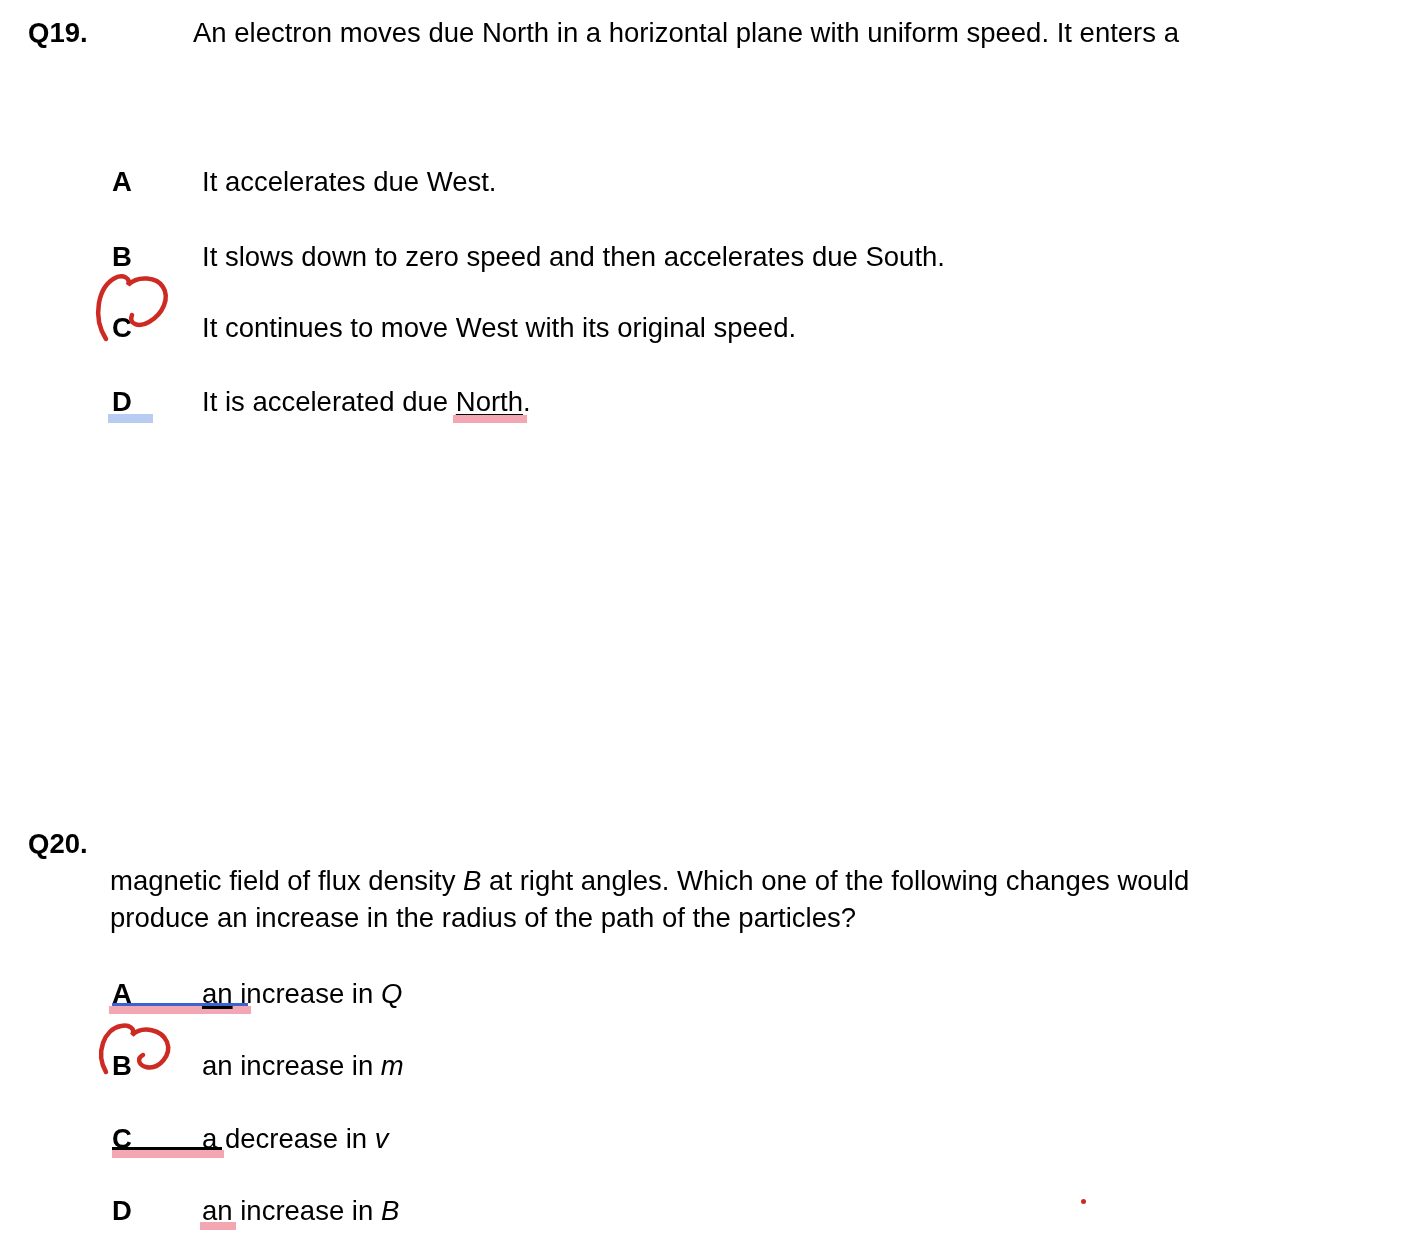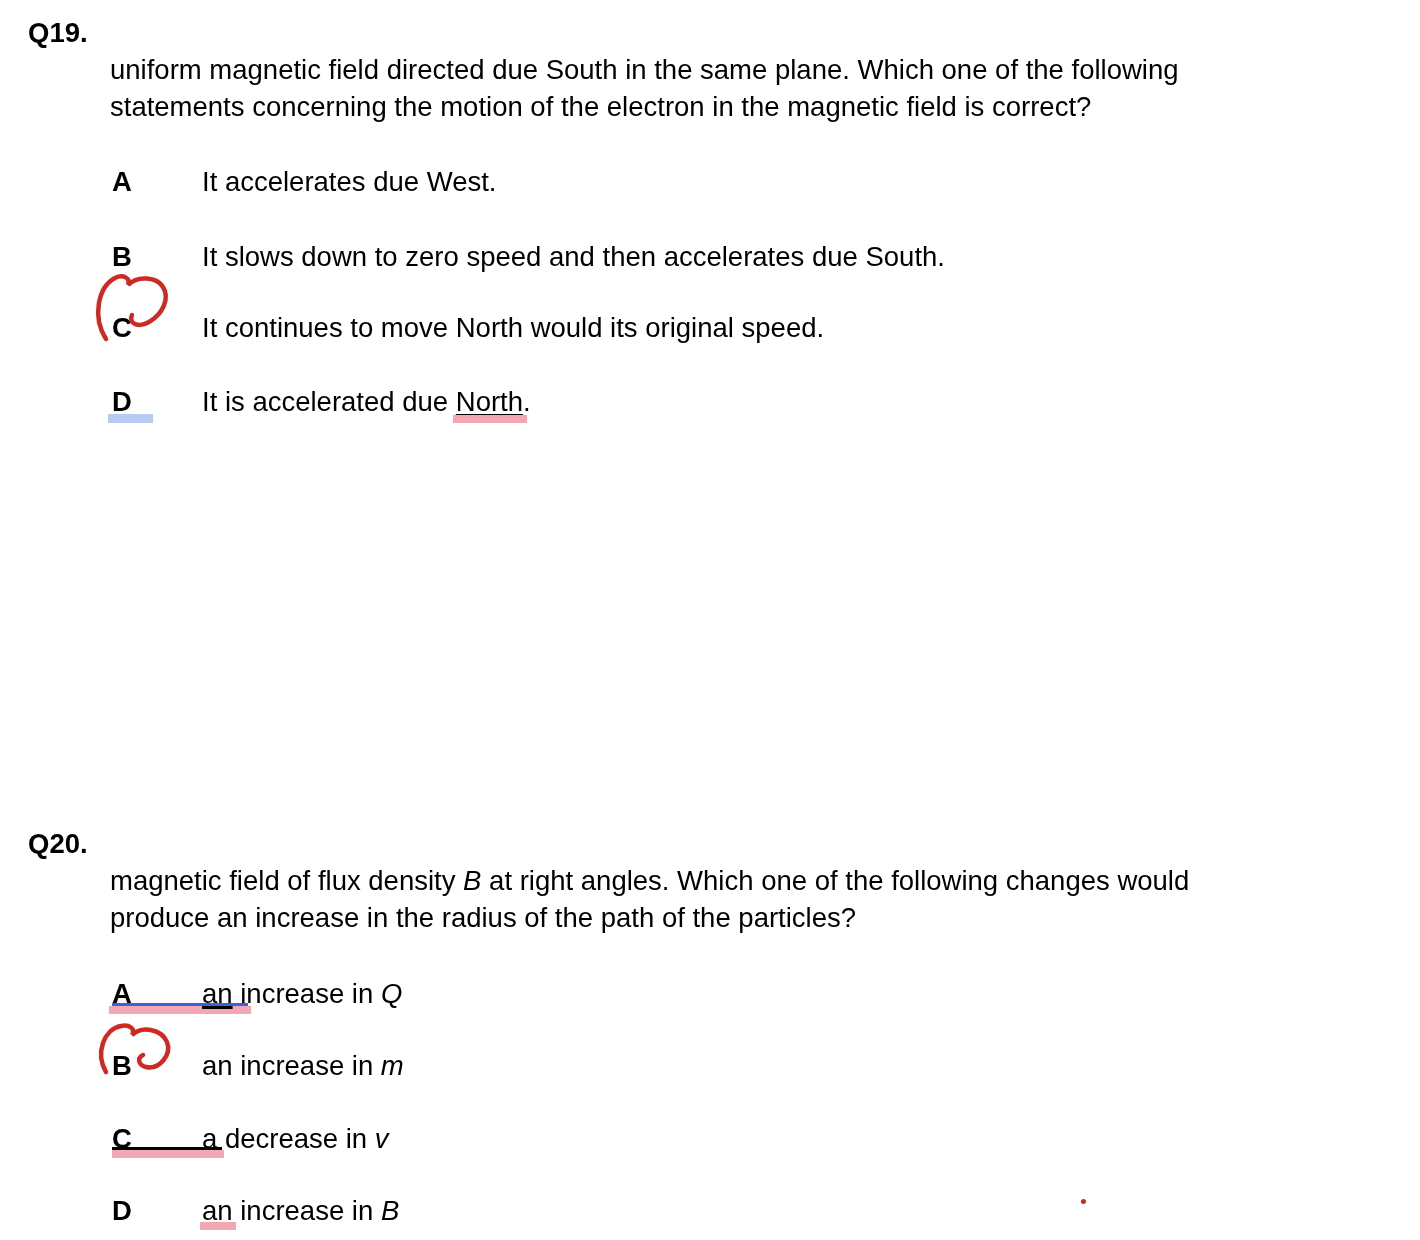--- a/index.html
+++ b/index.html
@@ -25,36 +25,35 @@
   .pen-circle { position:absolute; overflow:visible; }
   .pen-dot { position:absolute; width:5px; height:5px; border-radius:50%; background:#cc2a23; }
   .total { position:absolute; font-weight:bold; white-space:nowrap;margin-left:36px; }
 </style>
 </head>
 <body>
 
 <div class="page">
 
   <div class="abs qnum" style="left:28px; top:16px;">Q19.</div>
-  <div class="abs" style="left:110px; top:53px;">uniform magnetic field directed due South in the same plane. Which one of the following</div>
-  <div class="abs" style="left:110px; top:90px;">statements concerning the motion of the electron in the magnetic field is correct?</div>
+  <div class="abs" style="left:193px; top:16px;">An electron moves due North in a horizontal plane with uniform speed. It enters a</div>
 
   <div class="opt" style="top:165px;">
     <span class="letter">A</span>
     <span class="otext">It accelerates due West.</span>
   </div>
 
   <div class="opt" style="top:240px;">
     <span class="letter">B</span>
     <span class="otext">It slows down to zero speed and then accelerates due South.</span>
   </div>
 
   <div class="opt" style="top:311px;">
     <span class="letter">C</span>
-    <span class="otext">It continues to move North would its original speed.</span>
+    <span class="otext">It continues to move West with its original speed.</span>
   </div>
 
   <svg class="pen-circle" style="left:94px; top:273px; width:86px; height:78px;" viewBox="0 0 86 78">
     <path d="M 12,66 C -2,44 4,14 21,5 C 29,1 37,5 34,12 C 44,2 63,4 69,14 C 76,25 69,41 55,49 C 45,55 34,51 38,42" fill="none" stroke="#cc2a23" stroke-width="4.5" stroke-linecap="round"></path>
   </svg>
 
   <div class="opt" style="top:385px;">
     <span class="letter ul">
       <span>D</span>
       <span class="band blue-band" style="left:-4px; top:29px; width:45px; height:9px;"></span>

